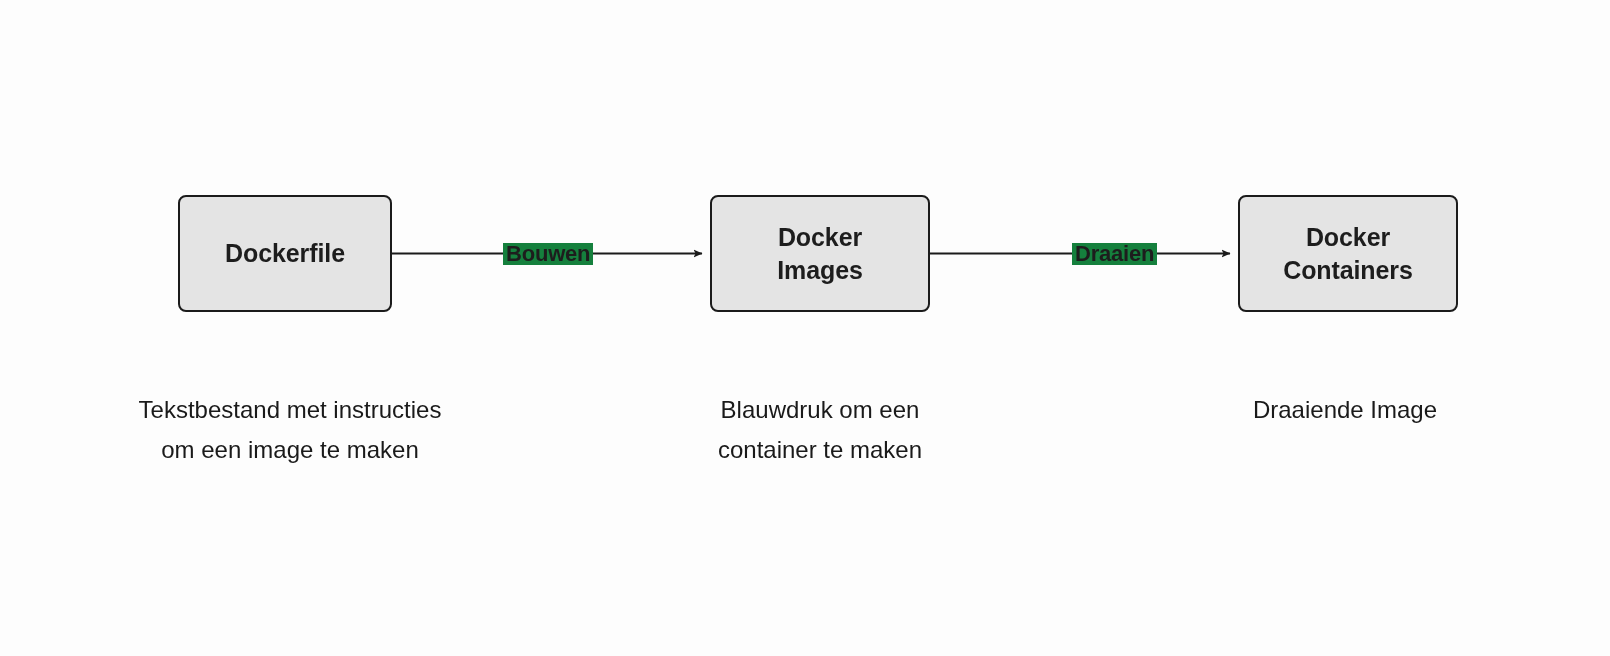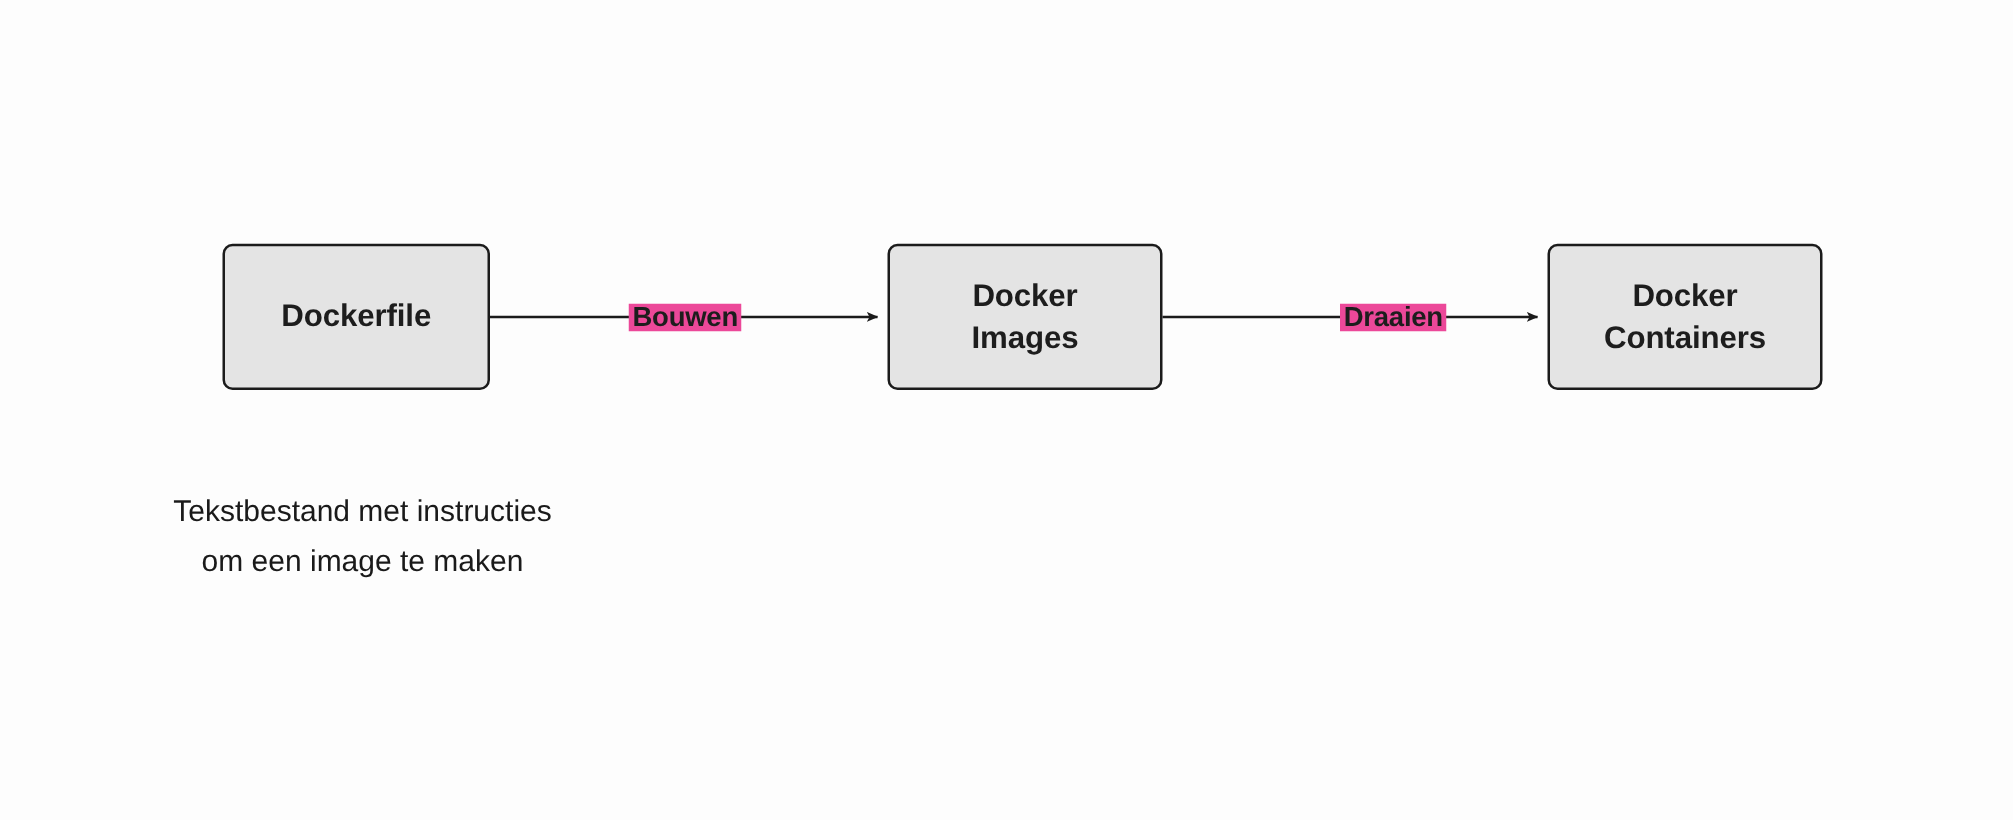--- a/index.html
+++ b/index.html
@@ -57,21 +57,21 @@
   }
 
   
   .edge-label {
     position: absolute;
     font-family: "Liberation Sans", "DejaVu Sans", sans-serif;
     font-weight: bold;
     font-size: 22px;
     line-height: 22px;
     color: #1d1d1d;
-    background: #ec4899;
+    background: #15803d;
     padding: 0 3px;
     white-space: nowrap;
     letter-spacing: -0.2px;
   }
   #edge-label-bouwen { left: 503px; top: 243px; }
   #edge-label-draaien { left: 1036px; top: 243px; margin-left: 36px; }
 
   
   .caption {
     position: absolute;
@@ -114,14 +114,17 @@
   <div class="node" id="node-containers">
     <span class="node-label">Docker
 Containers</span>
   </div>
 
   <div class="edge-label" id="edge-label-bouwen">Bouwen</div>
   <div class="edge-label" id="edge-label-draaien">Draaien</div>
 
   <div class="caption" id="caption-dockerfile">Tekstbestand met instructies
 om een image te maken</div>
+  <div class="caption" id="caption-images">Blauwdruk om een
+container te maken</div>
+  <div class="caption" id="caption-containers">Draaiende Image</div>
 
 </div>
 
 </body></html>

